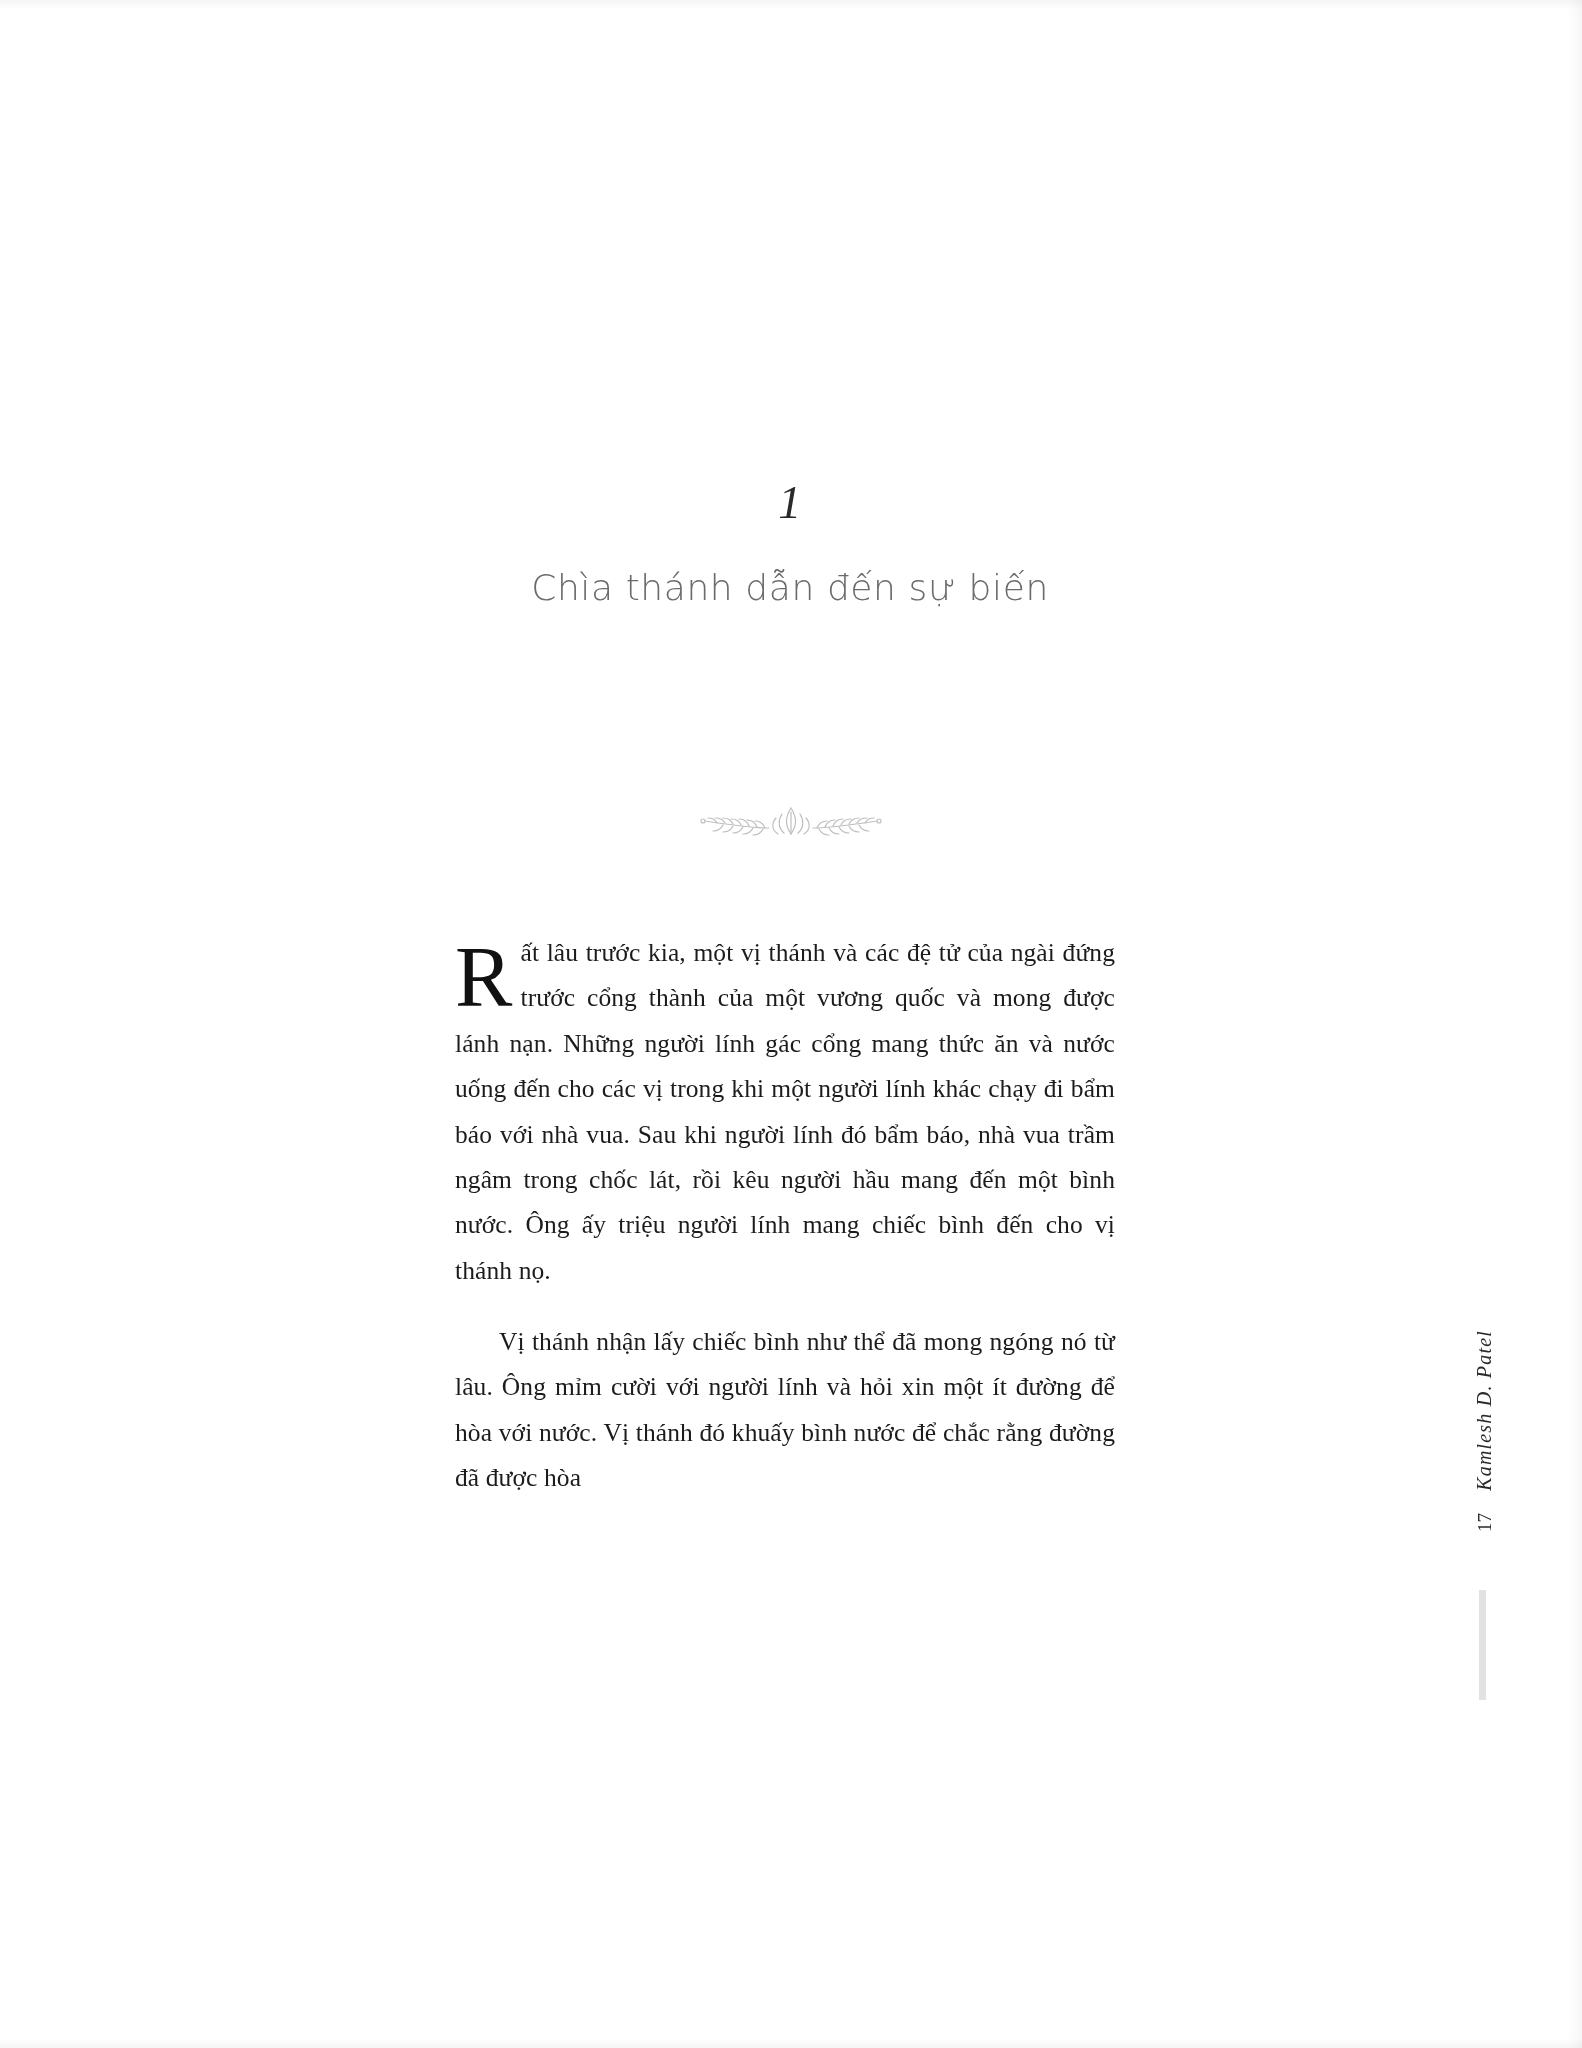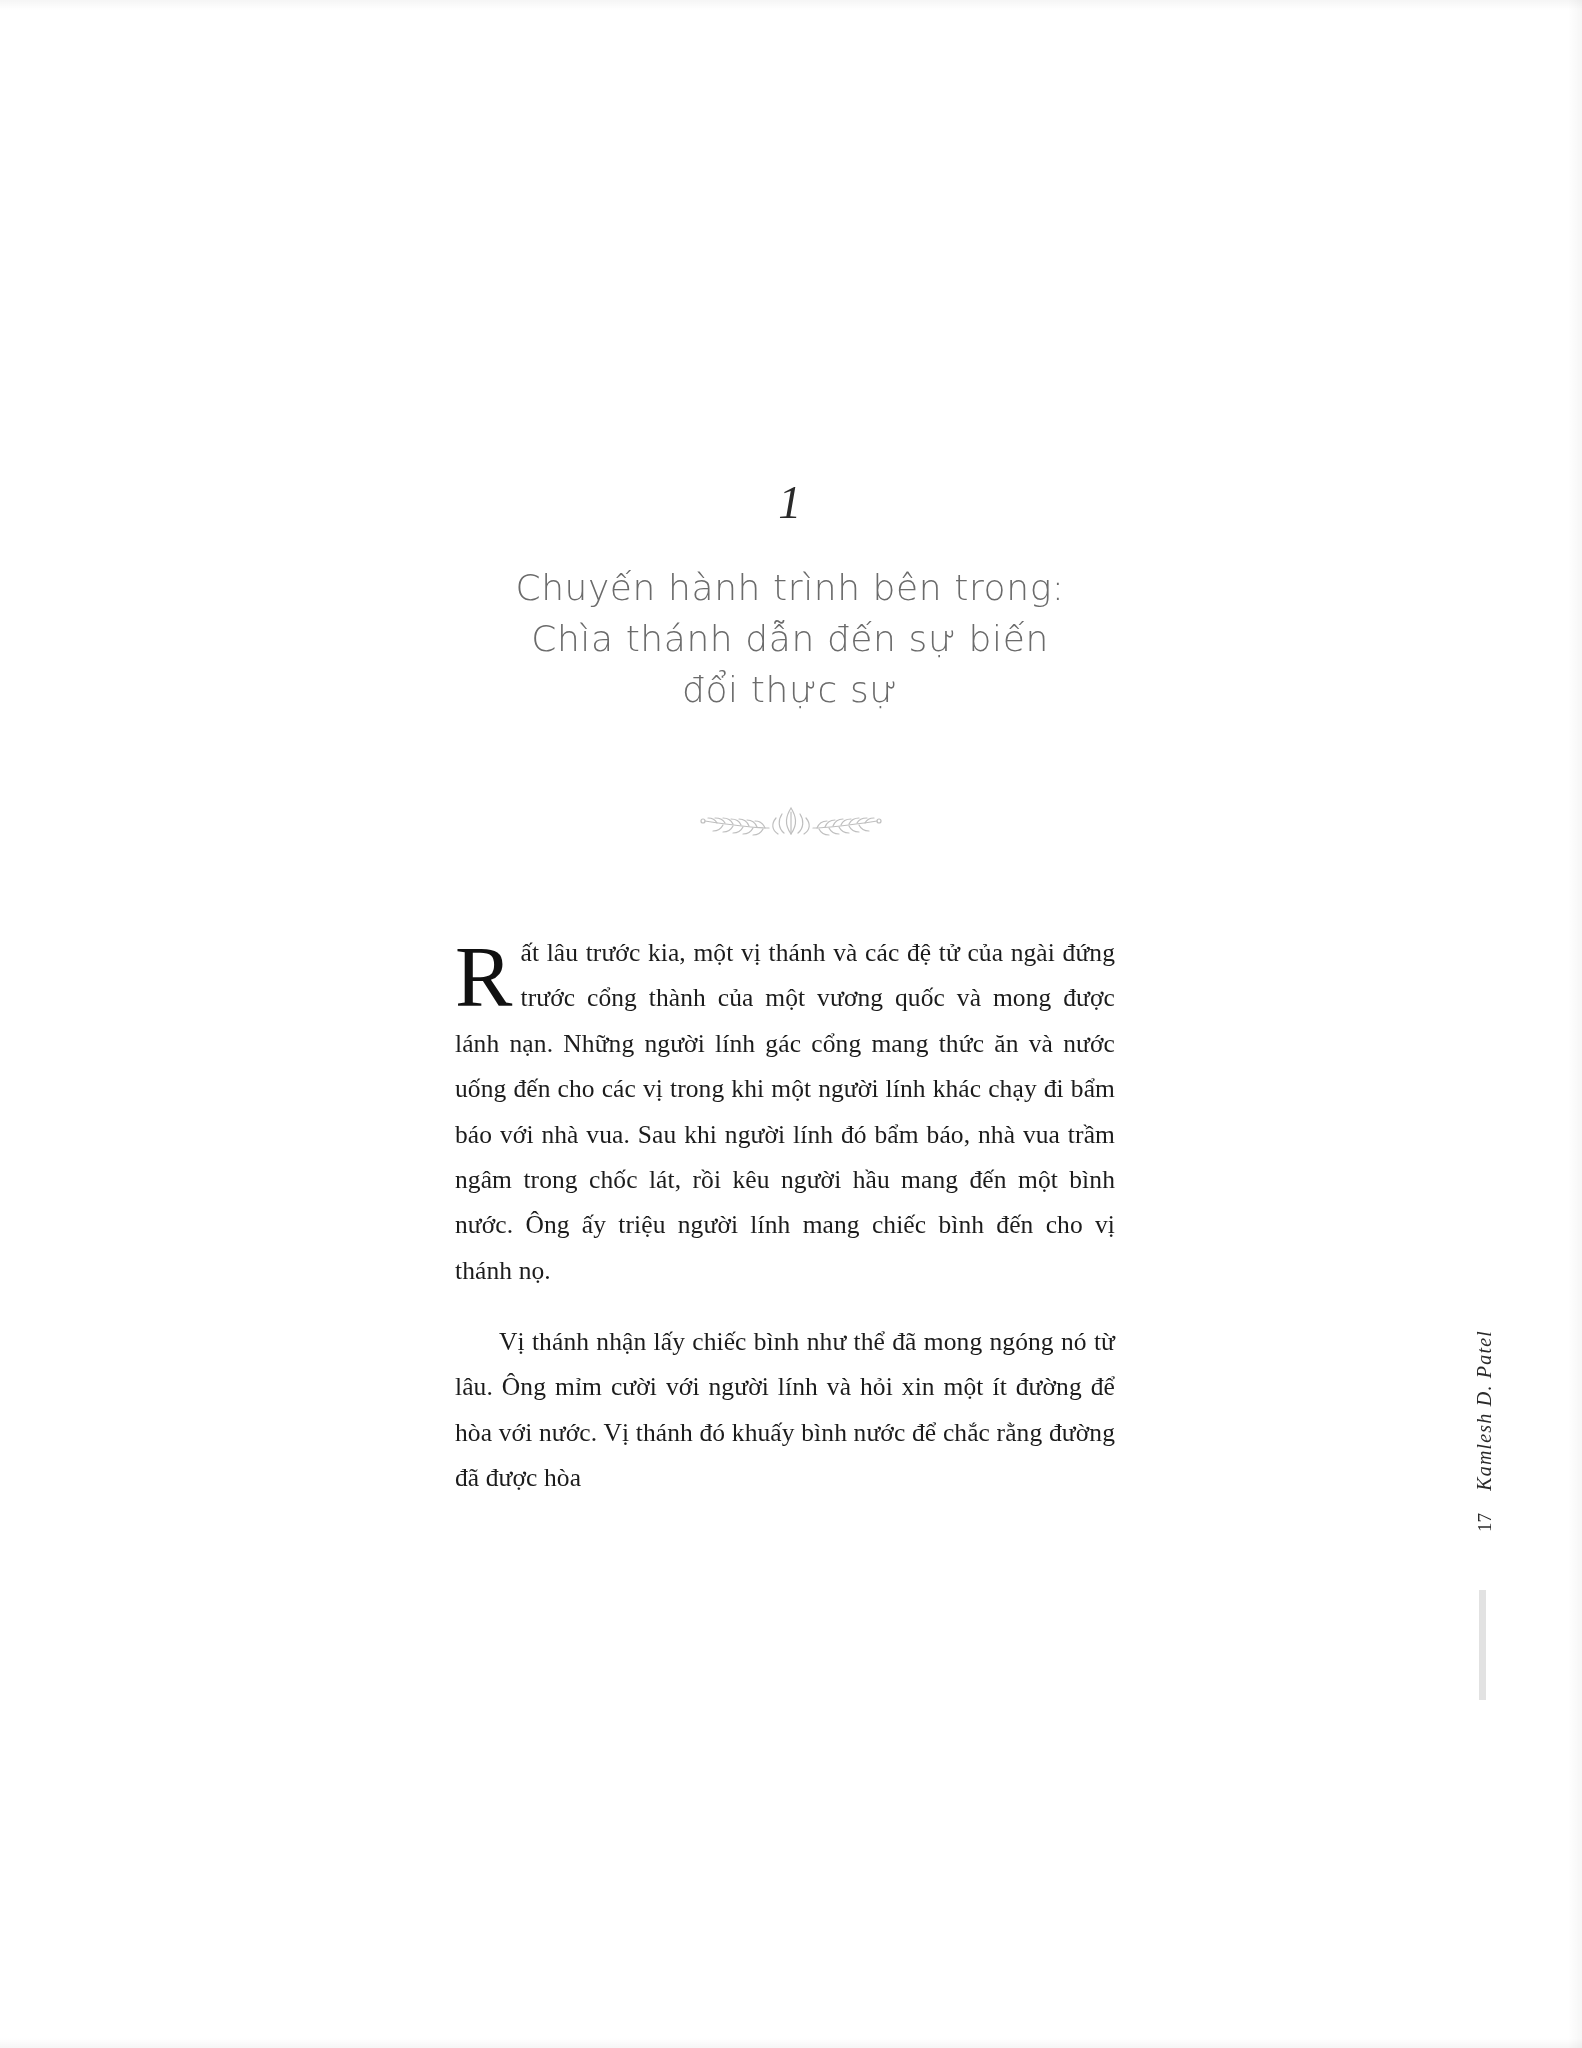--- a/index.html
+++ b/index.html
@@ -170,23 +170,21 @@
 
 <div class="page">
 
   <div class="page-top-shadow"></div>
   <div class="page-edge-shadow"></div>
   <div class="page-bottom-shadow"></div>
 
   <div class="chapter-block">
     <div class="chapter-number">1</div>
     <div class="chapter-title">
-      <span class="line">Chuyến hành trình bên trong:</span>
       <span class="line">Chìa thánh dẫn đến sự biến</span>
-      <span class="line">đổi thực sự</span>
     </div>
   </div>
 
   <div class="ornament">
     <svg viewBox="0 0 280 44" xmlns="http://www.w3.org/2000/svg" fill="none" stroke="#8a8a8a" stroke-width="1.2" stroke-linecap="round">
 
       <path d="M140 8 C135 16 133 24 140 34 C147 24 145 16 140 8 Z"></path>
       <path d="M140 12 L140 34"></path>
       <path d="M131 14 C127 20 127 28 133 33"></path>
       <path d="M149 14 C153 20 153 28 147 33"></path>

